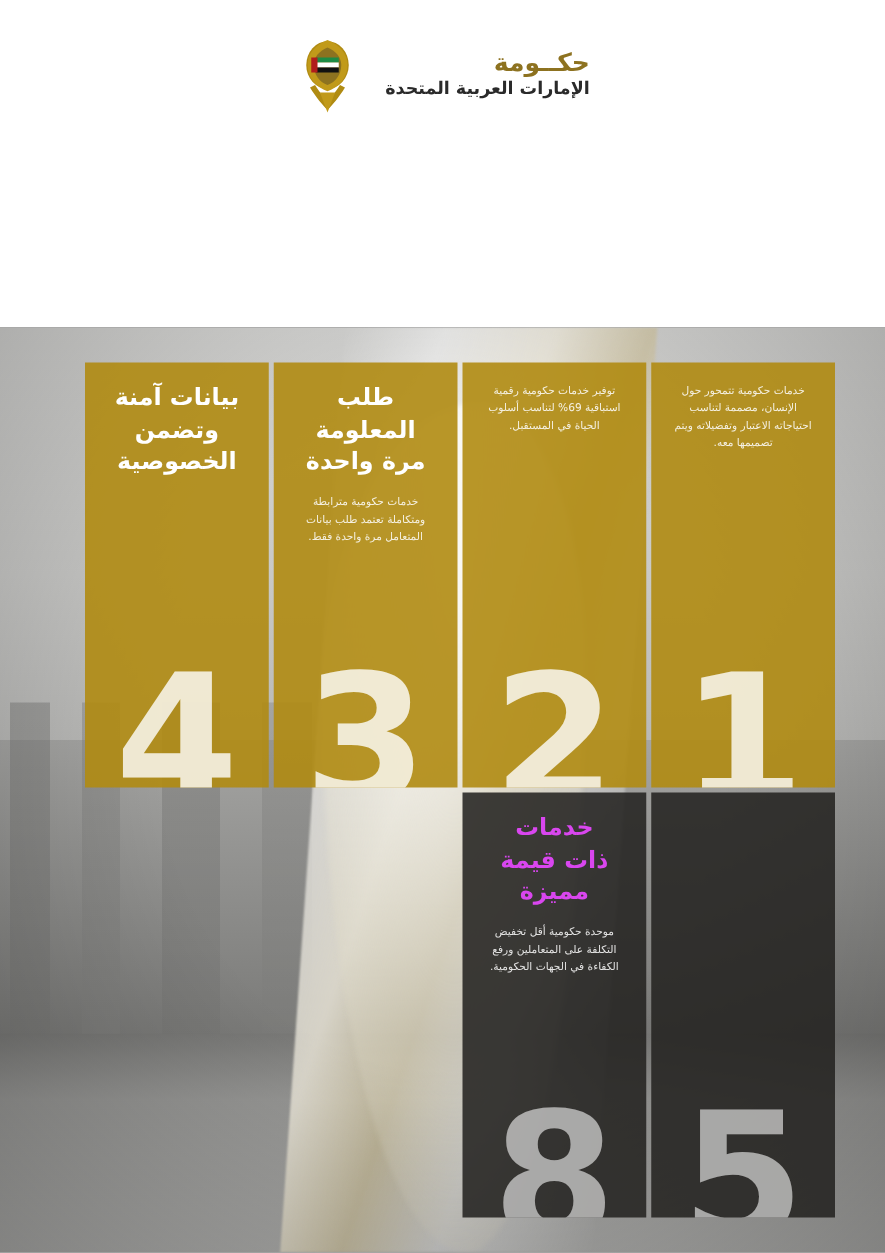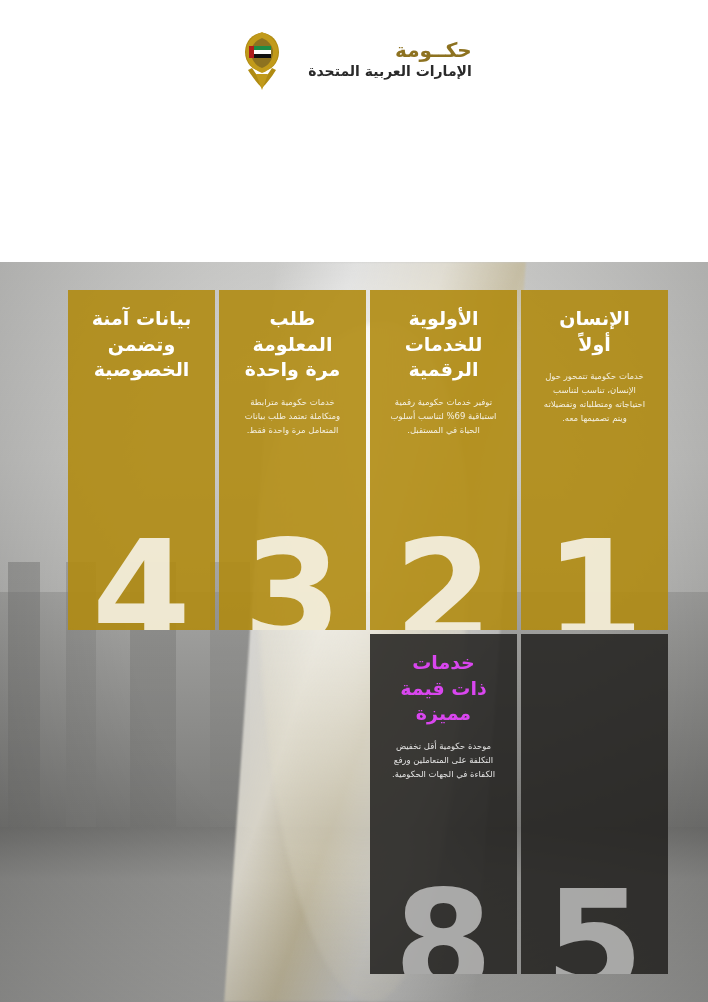--- a/index.html
+++ b/index.html
@@ -230,30 +230,25 @@
       <div class="bg-city"></div>
       <div class="bg-ground"></div>
       <div class="bg-flag"></div>
       <div class="bg-person"></div>
     </div>
     <div class="vignette"></div>
 
     <div class="grid">
 
       <div class="card gold">
-        <div class="card-title">الإنسان
-أولاً</div>
-        <div class="card-desc">خدمات حكومية تتمحور حول الإنسان، تناسب لتناسب احتياجاته ومتطلباته وتفضيلاته ويتم تصميمها معه.</div>
+        <div class="card-desc">خدمات حكومية تتمحور حول الإنسان، مصممة لتناسب احتياجاته الاعتبار وتفضيلاته ويتم تصميمها معه.</div>
         <div class="card-num">1</div>
       </div>
 
       <div class="card gold">
-        <div class="card-title">الأولوية
-للخدمات
-الرقمية</div>
         <div class="card-desc">توفير خدمات حكومية رقمية استباقية 69% لتناسب أسلوب الحياة في المستقبل.</div>
         <div class="card-num">2</div>
       </div>
 
       <div class="card gold">
         <div class="card-title">طلب
 المعلومة
 مرة واحدة</div>
         <div class="card-desc">خدمات حكومية مترابطة ومتكاملة تعتمد طلب بيانات المتعامل مرة واحدة فقط.</div>
         <div class="card-num">3</div>

